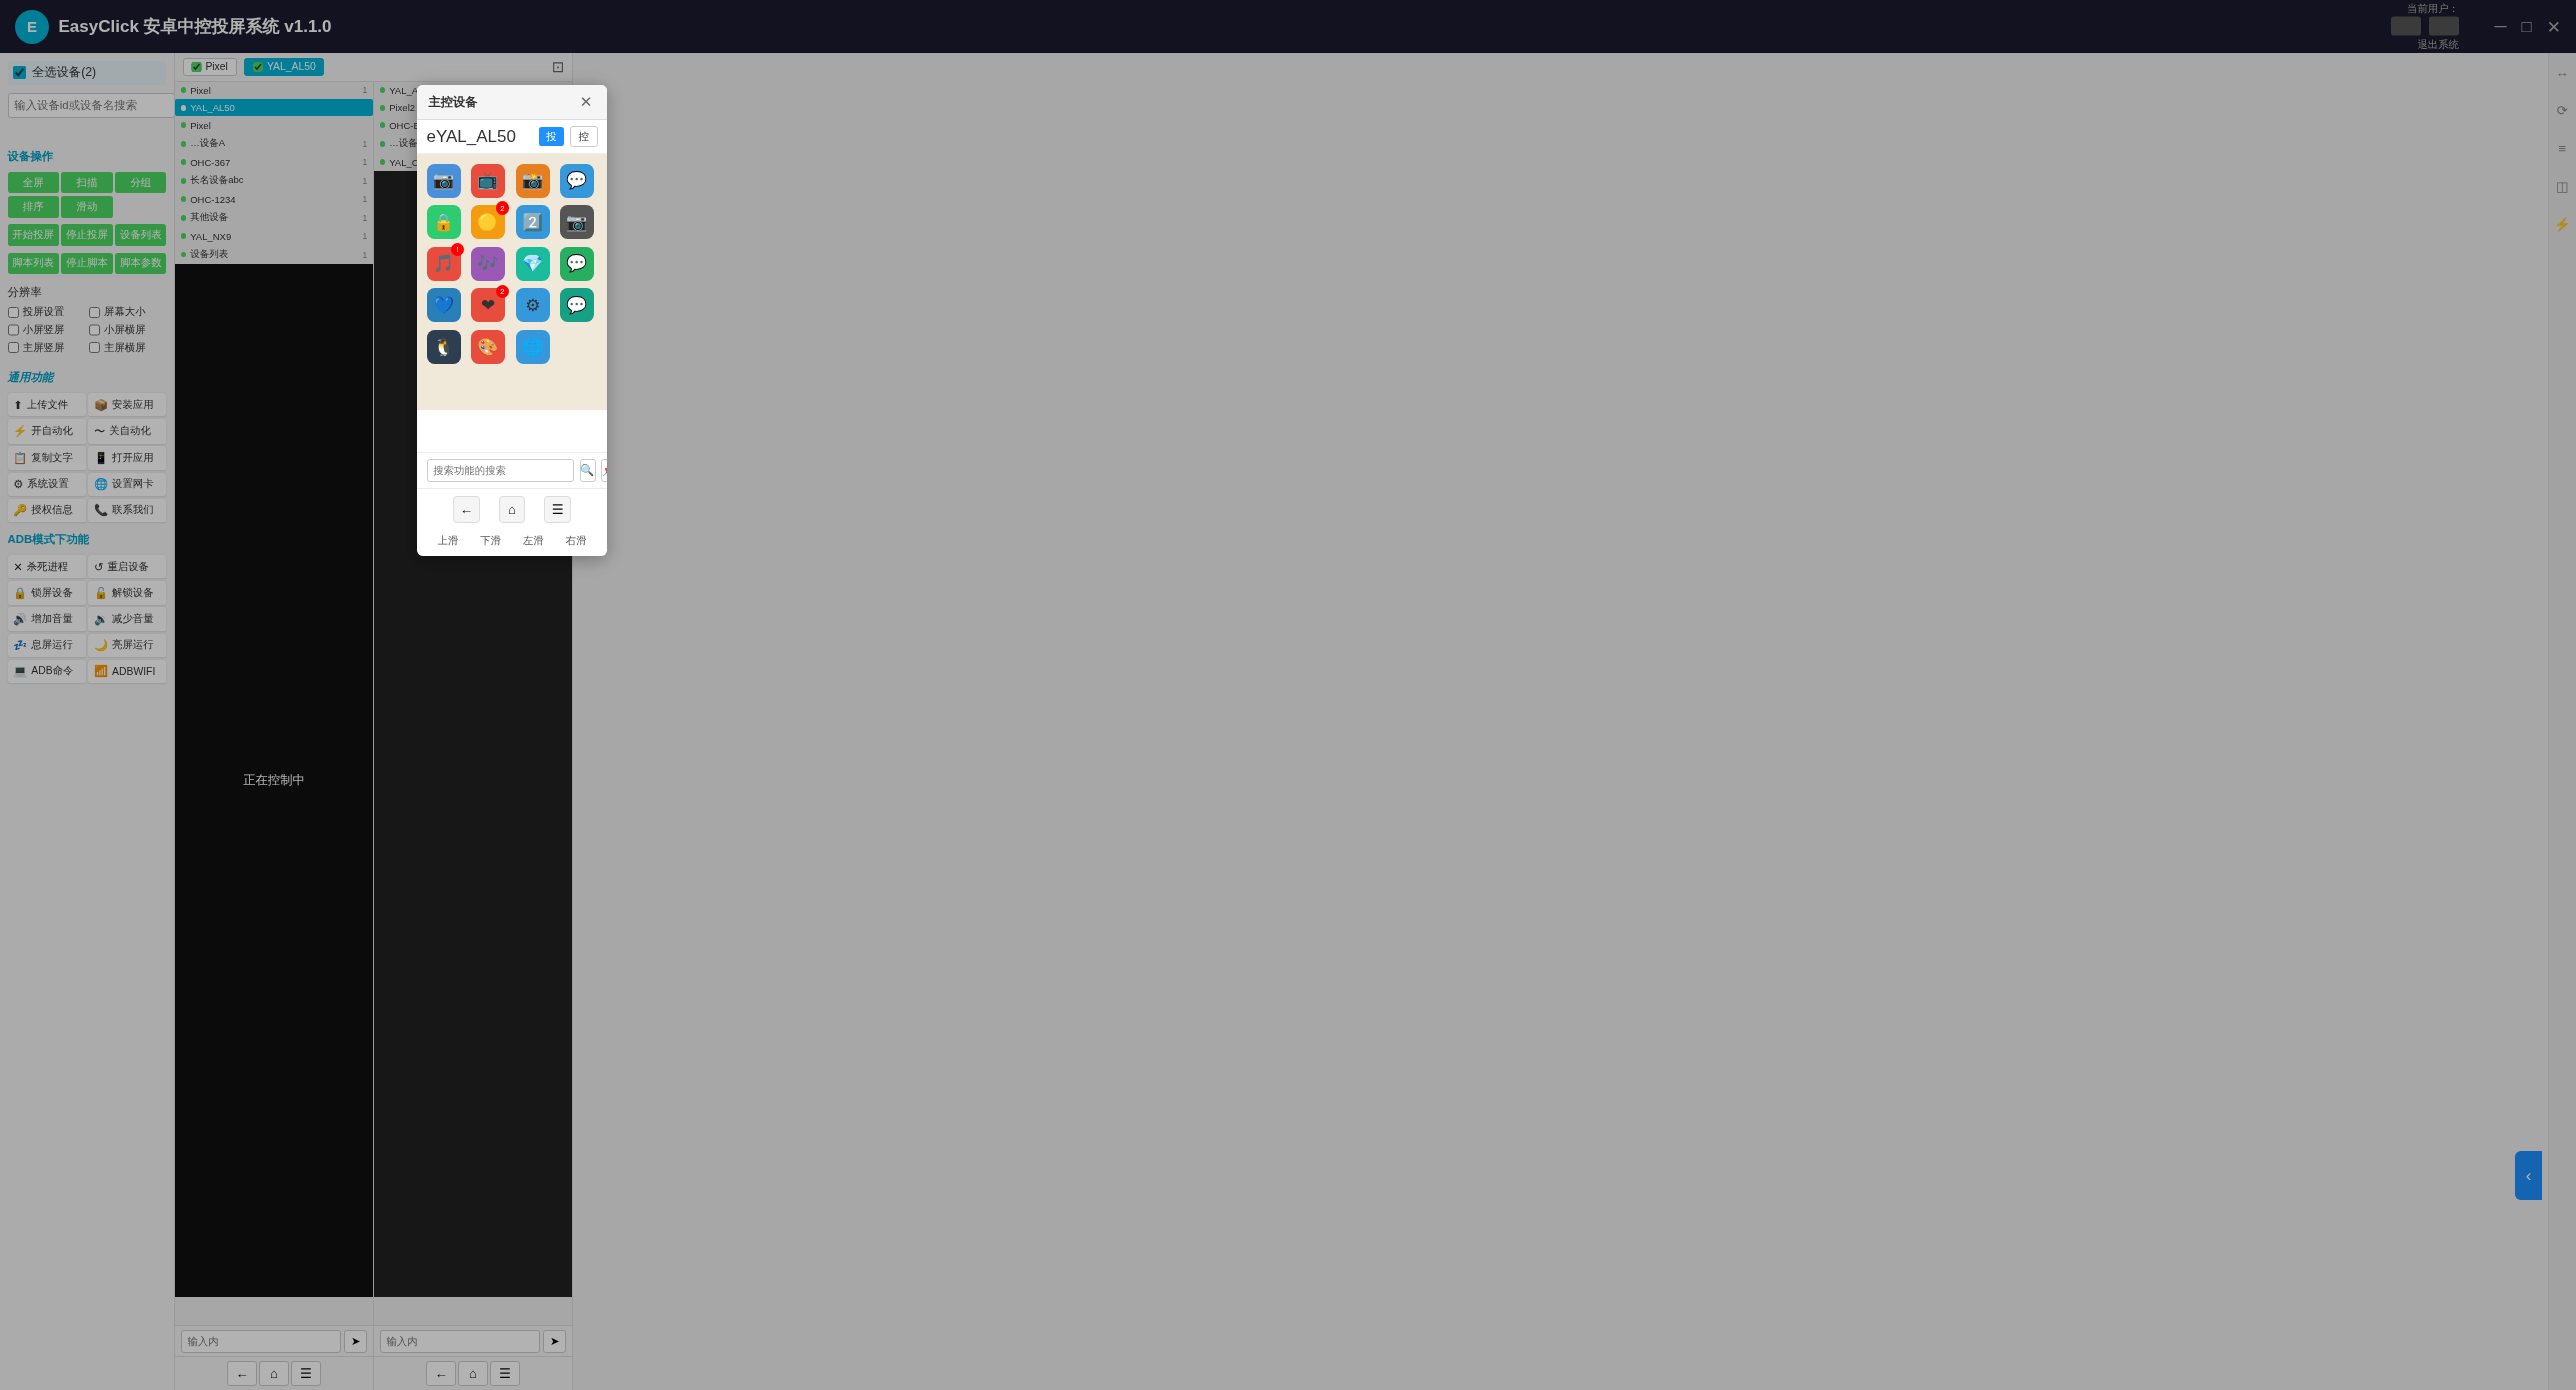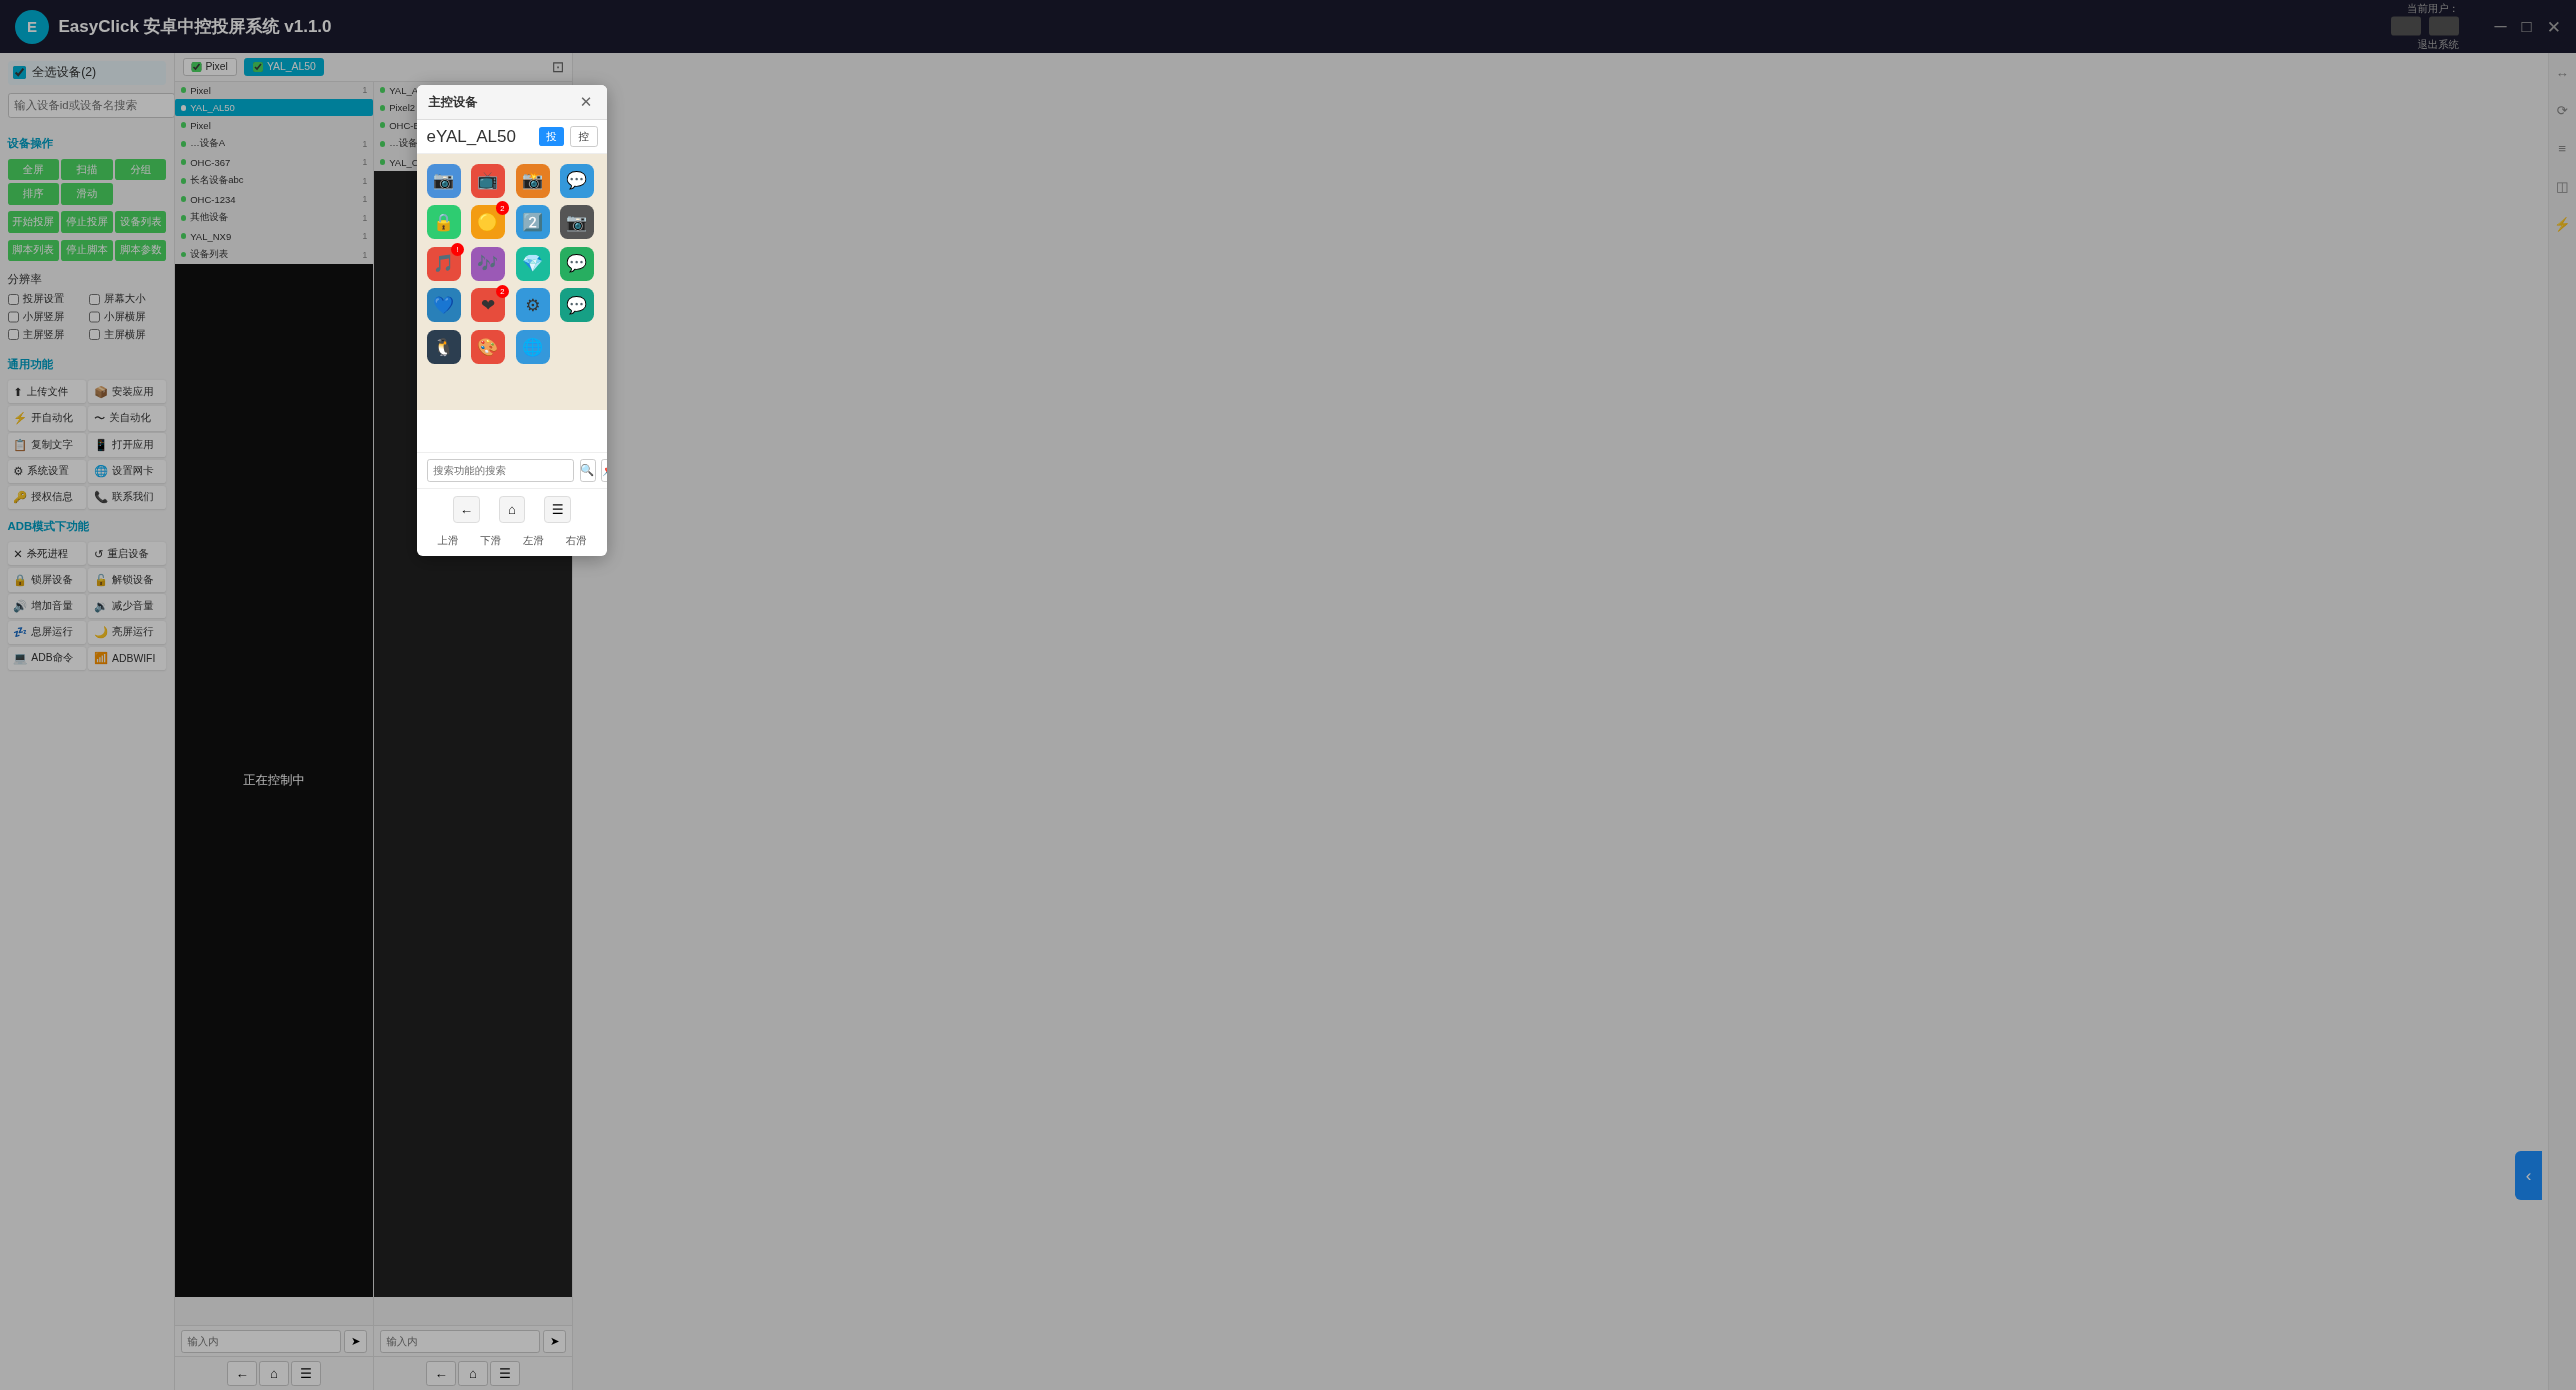--- a/index.html
+++ b/index.html
@@ -124,21 +124,21 @@
       accent-color: #00b4d8;
     }
     .select-all-label {
       font-size: 12.3px;
       color: #333;
     }
 
     .search-row {
       display: flex;
       gap: 22px;
-      margin-bottom: 7px;
+      margin-bottom: 20px;
     }
     .search-input {
       flex: 1;
       height: 25px;
       border: 0.9px solid #ccc;
       border-radius: 2.8px;
       padding: 0 5.7px;
       font-size: 11.4px;
       outline: none;
     }
@@ -198,20 +198,21 @@
       gap: 3.8px;
       font-size: 10.4px;
     }
     .checkbox-item input[type=checkbox] { accent-color: #666; width: 11.4px; height: 11.4px; }
 
     .general-title {
       color: #00a0c6;
       font-size: 11.4px;
       font-weight: bold;
       padding: 3.8px 0;
+      font-style: italic;
     }
 
     .func-grid-2 {
       display: grid;
       grid-template-columns: 1fr 1fr;
       gap: 2.8px;
       margin-bottom: 2.8px;
     }
     .func-btn {
       display: flex;

